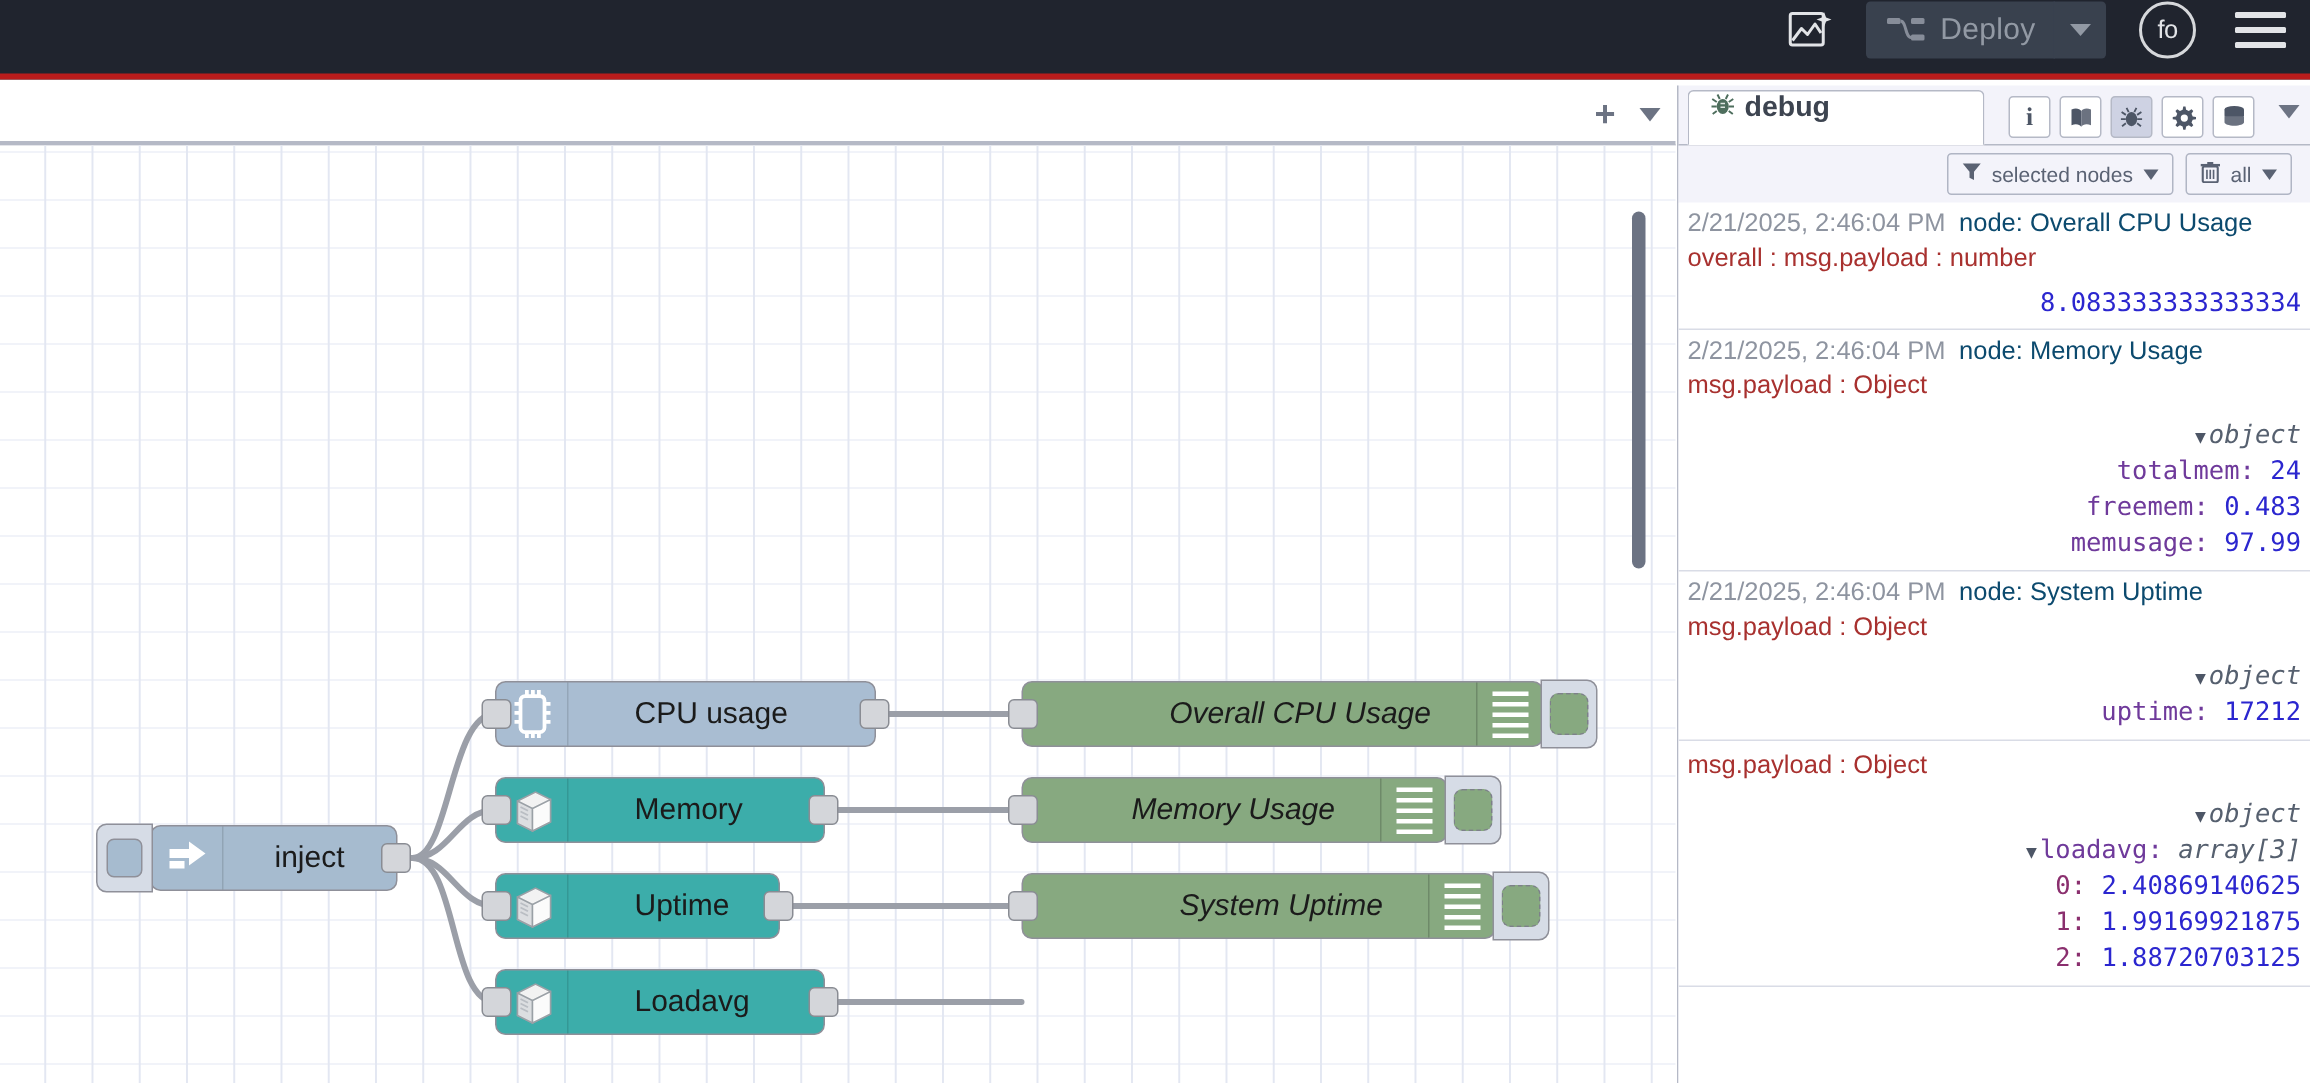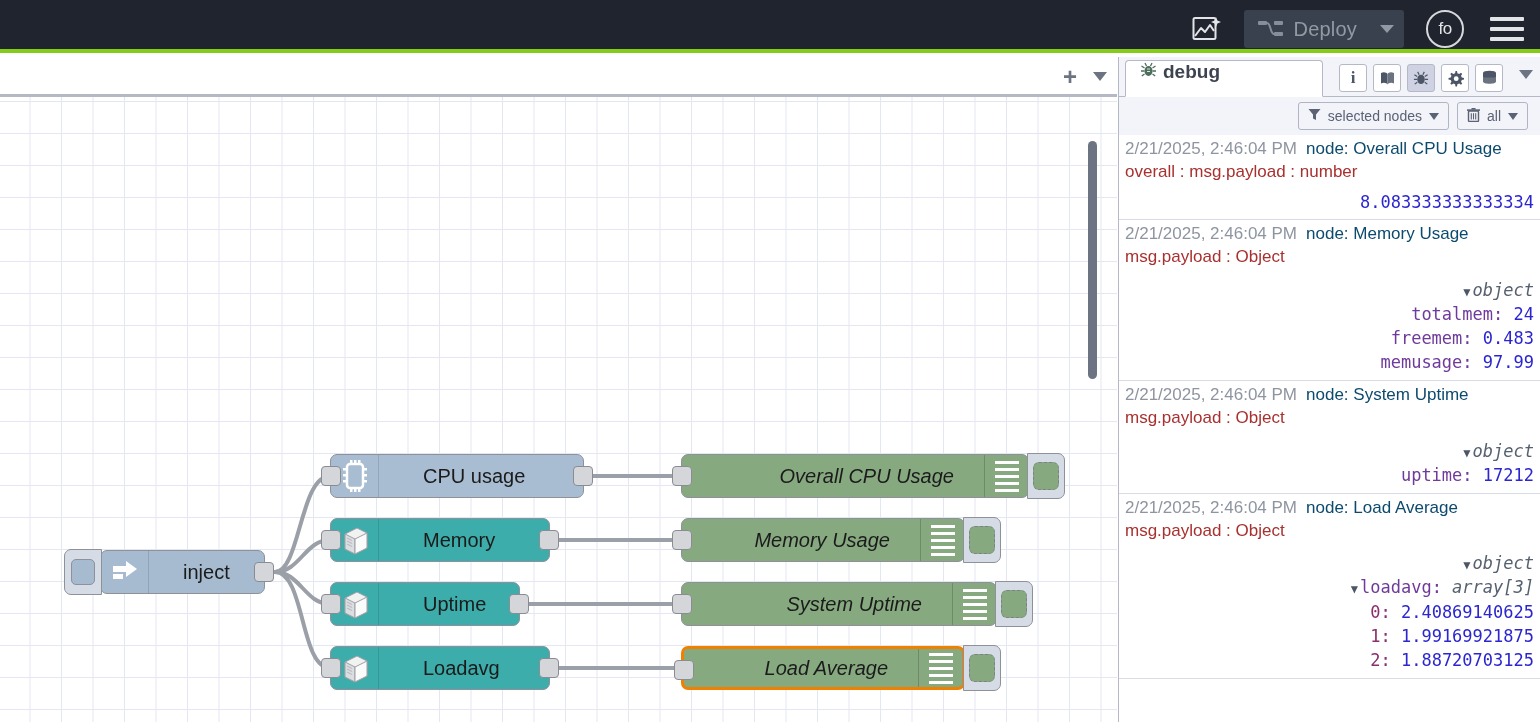--- a/index.html
+++ b/index.html
@@ -6,22 +6,22 @@
   html, body {
     width: 1540px; height: 722px;
     font-family: "Liberation Sans", sans-serif;
     background: #fff; overflow: hidden;
   }
   #app { position: relative; width: 1540px; height: 722px; }
 
   
   .header {
     position: absolute; top: 0; left: 0; width: 1540px; height: 53px;
-    background: #20242e; border-bottom: 4px solid #84cc16;
-    display: flex; align-items: flex-end; justify-content: flex-end;
+    background: #20242e; border-bottom: 4px solid #b91c1c;
+    display: flex; align-items: flex-start; justify-content: flex-end;
   }
   .hdr-right { display: flex; align-items: center; gap: 0; padding-right: 16px; }
 
   .ai-btn {
     width: 46px; height: 40px; display: flex; align-items: center; justify-content: center;
     cursor: pointer;
   }
   .ai-btn svg { display:block; }
 
   .deploy-btn {
@@ -415,34 +415,20 @@
             <i></i>
             <i></i>
             <i></i>
             <i></i>
           </div>
         <div class="dbg-toggle">
           <div class="dbg-toggle-inner"></div>
         </div>
       </div>
 
-      <div class="node node-debug selected" style="left:681px; top:549px; width:284px;">
-        <div class="port in"></div>
-        <span class="node-label">Load Average</span>
-        <div class="dbg-lines">
-            <i></i>
-            <i></i>
-            <i></i>
-            <i></i>
-            <i></i>
-          </div>
-        <div class="dbg-toggle" style="right:-39px; top:-4px;">
-          <div class="dbg-toggle-inner"></div>
-        </div>
-      </div>
 
       <div class="canvas-scroll-track"></div>
       <div class="canvas-scrollbar"></div>
     </div>
   </div>
 
   <div class="sidebar">
 
     <div class="sb-tabs">
       <div class="sb-tab-active">
@@ -561,23 +547,20 @@
           <div class="row">
             <span class="expander">▼</span><span class="obj-word">object</span>
           </div>
           <div class="row indent1">
             <span class="key">uptime</span><span class="key">: </span><span class="val-num">17212</span>
           </div>
         </div>
       </div>
 
       <div class="msg">
-        <div class="msg-head">
-          <span class="msg-ts">2/21/2025, 2:46:04 PM</span><span class="msg-node">node: Load Average</span>
-        </div>
         <div class="msg-topic">msg.payload : Object</div>
         <div class="msg-body">
           <div class="row">
             <span class="expander">▼</span><span class="obj-word">object</span>
           </div>
           <div class="row">
             <span class="expander">▼</span><span class="key">loadavg</span><span class="key">: </span><span class="arr-type">array[3]</span>
           </div>
           <div class="row indent2">
             <span class="idx">0</span><span class="idx">: </span><span class="val-num">2.40869140625</span>

